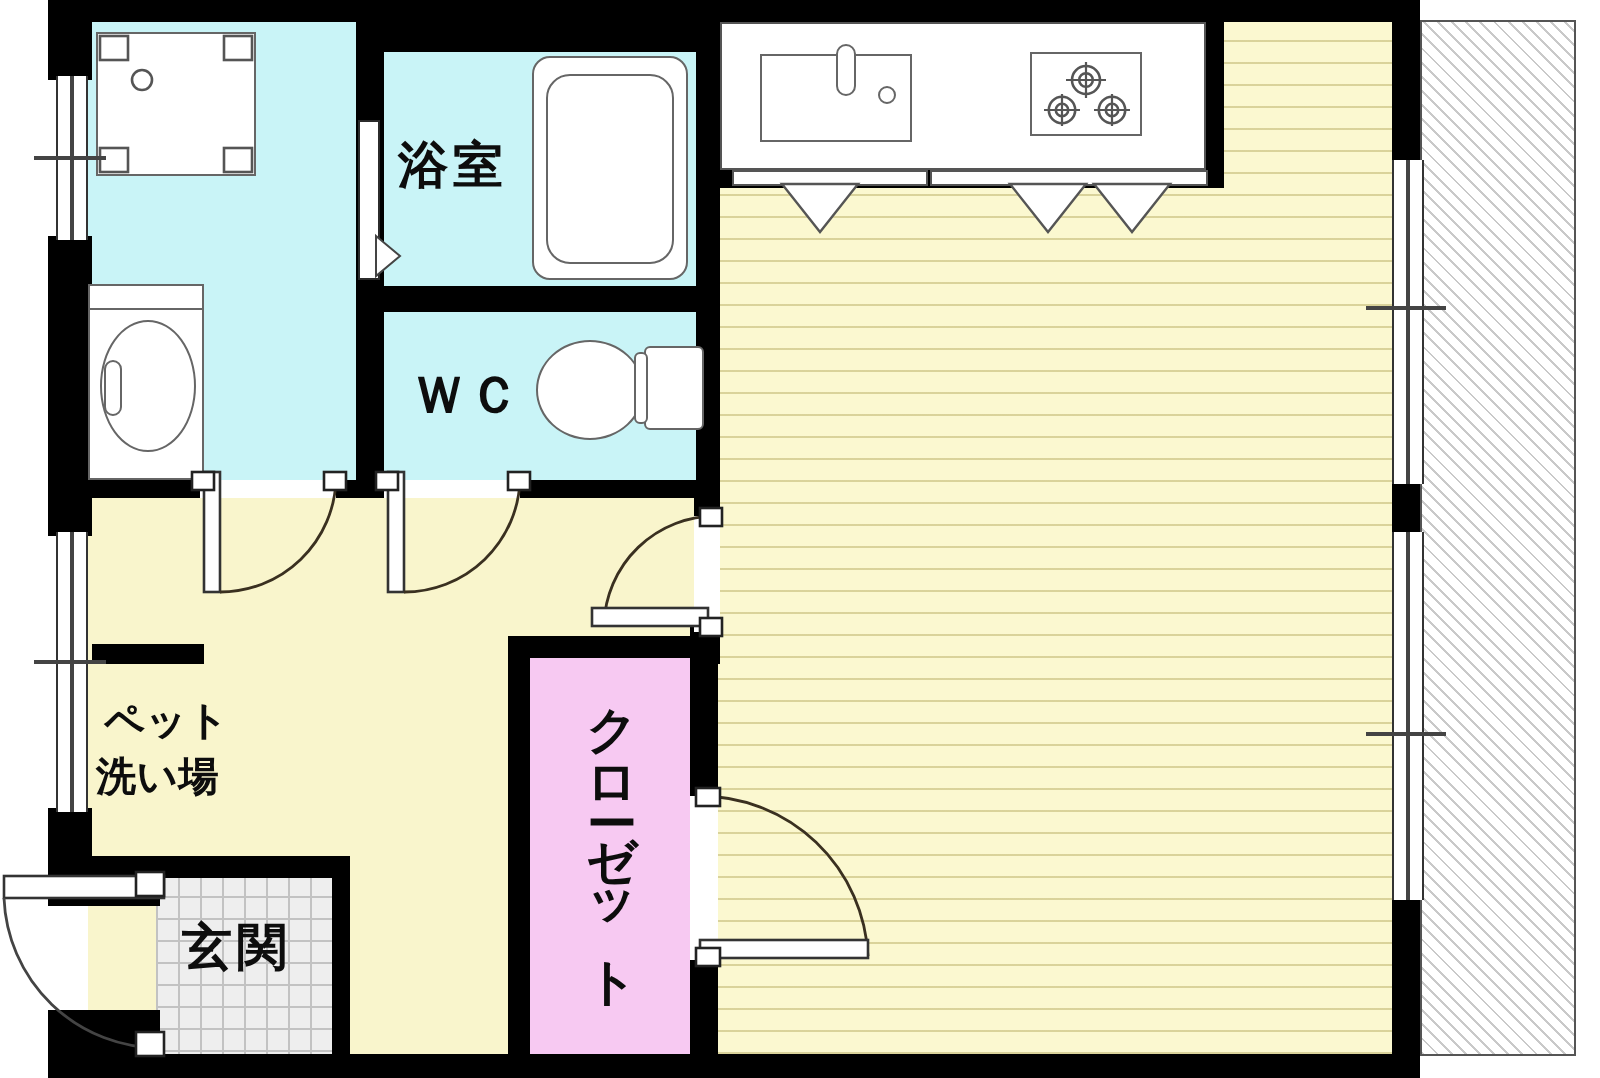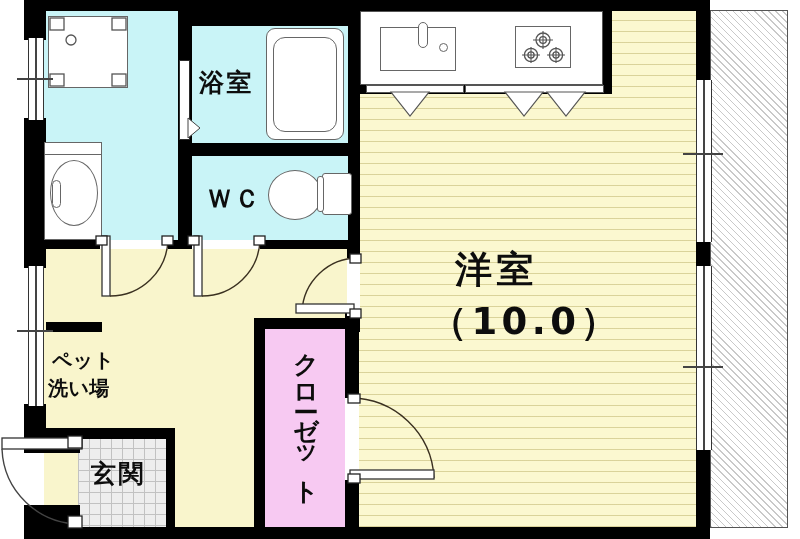--- a/index.html
+++ b/index.html
@@ -224,22 +224,20 @@
   <div class="abs winline" style="left:17px;top:330px;width:36px;height:1.6px;"></div>
 
   <div class="abs" style="left:696px;top:80px;width:16px;height:162px;background:#fff;border-left:1.4px solid #333;border-right:1.4px solid #333;"></div>
   <div class="abs winline" style="left:703px;top:80px;width:1.6px;height:162px;"></div>
   <div class="abs winline" style="left:683px;top:153px;width:40px;height:1.6px;"></div>
 
   <div class="abs" style="left:696px;top:266px;width:16px;height:184px;background:#fff;border-left:1.4px solid #333;border-right:1.4px solid #333;"></div>
   <div class="abs winline" style="left:703px;top:266px;width:1.6px;height:184px;"></div>
   <div class="abs winline" style="left:683px;top:366px;width:40px;height:1.6px;"></div>
 
-  <div class="lbl lbl-main" style="left:455px;top:248px;">洋室</div>
-  <div class="lbl lbl-main" style="left:430px;top:300px;">（10.0）</div>
 
   <div class="lbl lbl-room" style="left:199px;top:68px;">浴室</div>
 
   <div class="lbl lbl-wc" style="left:207px;top:184px;">ＷＣ</div>
 
   <div class="lbl lbl-v lbl-cl" style="left:291px;top:336px;">クローゼット</div>
 
   <div class="lbl lbl-room" style="left:91px;top:459px;">玄関</div>
 
   <div class="lbl lbl-sm" style="left:52px;top:349px;">ペット</div>

